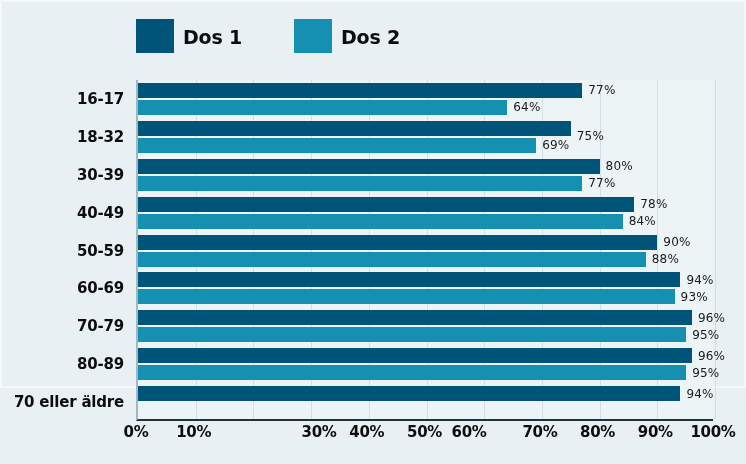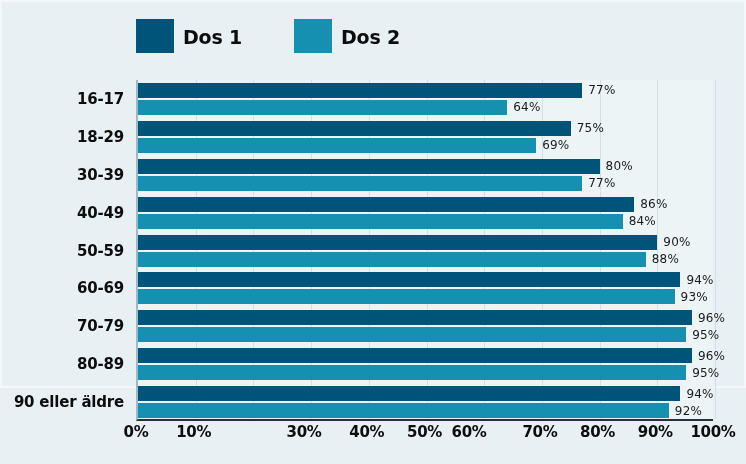--- a/index.html
+++ b/index.html
@@ -162,28 +162,28 @@
       <span class="legend-label">Dos 1</span>
     </div>
     <div class="legend-item">
       <span class="legend-swatch" style="background: rgb(22, 144, 176);"></span>
       <span class="legend-label">Dos 2</span>
     </div>
   </div>
 
   <div id="cat-labels">
       <div class="cat-label" style="top: 18.9444px;">16-17</div>
-      <div class="cat-label" style="top: 56.8333px;">18-29</div>
+      <div class="cat-label" style="top: 56.8333px;">18-32</div>
       <div class="cat-label" style="top: 94.7222px;">30-39</div>
       <div class="cat-label" style="top: 132.611px; margin-left: 35px;">40-49</div>
       <div class="cat-label" style="top: 170.5px;">50-59</div>
       <div class="cat-label" style="top: 208.389px;">60-69</div>
       <div class="cat-label" style="top: 246.278px;">70-79</div>
       <div class="cat-label" style="top: 284.167px;">80-89</div>
-      <div class="cat-label" style="top: 322.056px;">90 eller äldre</div>
+      <div class="cat-label" style="top: 322.056px;">70 eller äldre</div>
     </div>
 
   <div id="plot-area" style="background: rgb(237, 244, 246);">
     <div id="gridlines">
         <div class="gridline" style="left: 57.7px; background: rgb(207, 224, 231);"></div>
         <div class="gridline" style="left: 115.4px; background: rgb(207, 224, 231);"></div>
         <div class="gridline" style="left: 173.1px; background: rgb(207, 224, 231);"></div>
         <div class="gridline" style="left: 230.8px; background: rgb(207, 224, 231);"></div>
         <div class="gridline" style="left: 288.5px; background: rgb(207, 224, 231);"></div>
         <div class="gridline" style="left: 346.2px; background: rgb(207, 224, 231);"></div>
@@ -199,41 +199,41 @@
             <span class="bar-value" style="left: 444.29px;">77%</span>
           </div>
           <div class="bar-row">
             <div class="bar dos2" title="16-17 Dos 2 64%" style="width: 369.28px; background: rgb(22, 144, 176);"></div>
             <span class="bar-value" style="left: 369.28px;">64%</span>
           </div>
         </div>
         <div class="bar-group" style="top: 40.8333px;">
           <div class="bar-row">
             <div class="bar dos1" title="18-29 Dos 1 75%" style="width: 432.75px; background: rgb(0, 84, 122);"></div>
-            <span class="bar-value" style="left: 432.75px;">75%</span>
+            <span class="bar-value" style="left: 432.75px; margin-top: 8px;">75%</span>
           </div>
           <div class="bar-row">
             <div class="bar dos2" title="18-29 Dos 2 69%" style="width: 398.13px; background: rgb(22, 144, 176);"></div>
             <span class="bar-value" style="left: 398.13px;">69%</span>
           </div>
         </div>
         <div class="bar-group" style="top: 78.7222px;">
           <div class="bar-row">
             <div class="bar dos1" title="30-39 Dos 1 80%" style="width: 461.6px; background: rgb(0, 84, 122);"></div>
             <span class="bar-value" style="left: 461.6px;">80%</span>
           </div>
           <div class="bar-row">
             <div class="bar dos2" title="30-39 Dos 2 77%" style="width: 444.29px; background: rgb(22, 144, 176);"></div>
             <span class="bar-value" style="left: 444.29px;">77%</span>
           </div>
         </div>
         <div class="bar-group" style="top: 116.611px;">
           <div class="bar-row">
             <div class="bar dos1" title="40-49 Dos 1 86%" style="width: 496.22px; background: rgb(0, 84, 122);"></div>
-            <span class="bar-value" style="left: 496.22px;">86%</span>
+            <span class="bar-value" style="left: 496.22px;">78%</span>
           </div>
           <div class="bar-row">
             <div class="bar dos2" title="40-49 Dos 2 84%" style="width: 484.68px; background: rgb(22, 144, 176);"></div>
             <span class="bar-value" style="left: 484.68px;">84%</span>
           </div>
         </div>
         <div class="bar-group" style="top: 154.5px;">
           <div class="bar-row">
             <div class="bar dos1" title="50-59 Dos 1 90%" style="width: 519.3px; background: rgb(0, 84, 122);"></div>
             <span class="bar-value" style="left: 519.3px;">90%</span>
@@ -270,34 +270,30 @@
           </div>
           <div class="bar-row">
             <div class="bar dos2" title="80-89 Dos 2 95%" style="width: 548.15px; background: rgb(22, 144, 176);"></div>
             <span class="bar-value" style="left: 548.15px;">95%</span>
           </div>
         </div>
         <div class="bar-group" style="top: 306.056px;">
           <div class="bar-row">
             <div class="bar dos1" title="90 eller äldre Dos 1 94%" style="width: 542.38px; background: rgb(0, 84, 122);"></div>
             <span class="bar-value" style="left: 542.38px;">94%</span>
-          </div>
-          <div class="bar-row">
-            <div class="bar dos2" title="90 eller äldre Dos 2 92%" style="width: 530.84px; background: rgb(22, 144, 176);"></div>
-            <span class="bar-value" style="left: 530.84px;">92%</span>
           </div>
         </div>
       </div>
   </div>
 
   <div id="x-axis">
       <div class="tick-label" style="left: 0px;">0%</div>
       <div class="tick-label" style="left: 57.7px;">10%</div>
       <div class="tick-label" style="left: 115.4px; margin-top: 40px;">20%</div>
-      <div class="tick-label" style="left: 168px;">30%</div>
+      <div class="tick-label" style="left: 183px;">30%</div>
       <div class="tick-label" style="left: 230.8px;">40%</div>
       <div class="tick-label" style="left: 288.5px;">50%</div>
       <div class="tick-label" style="left: 333px;">60%</div>
       <div class="tick-label" style="left: 403.9px;">70%</div>
       <div class="tick-label" style="left: 461.6px;">80%</div>
       <div class="tick-label" style="left: 519.3px;">90%</div>
       <div class="tick-label" style="left: 577px;">100%</div>
     </div>
 
 </div>

